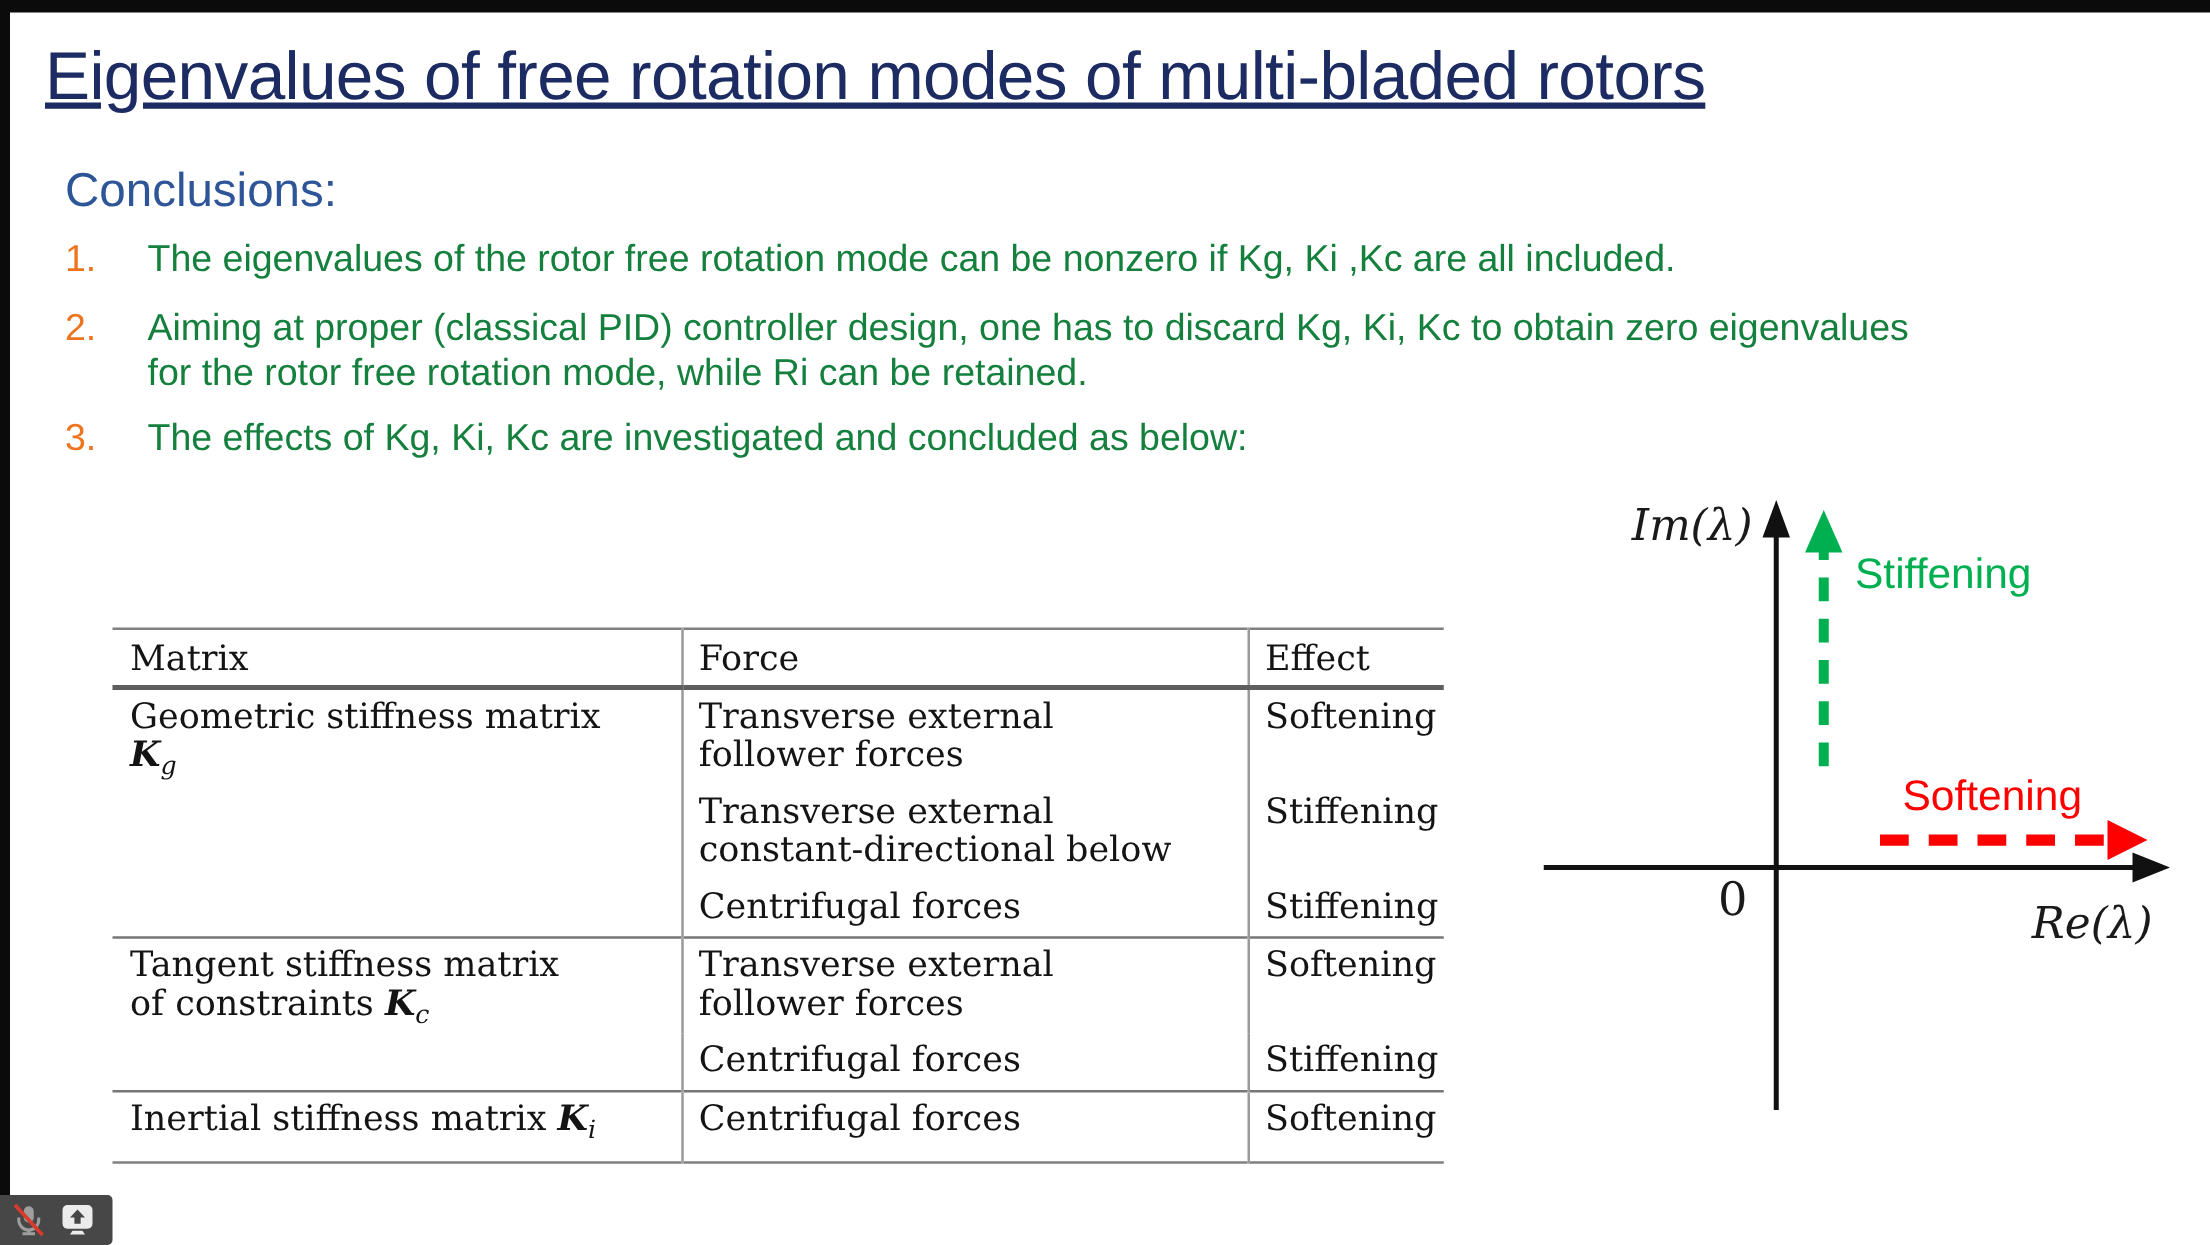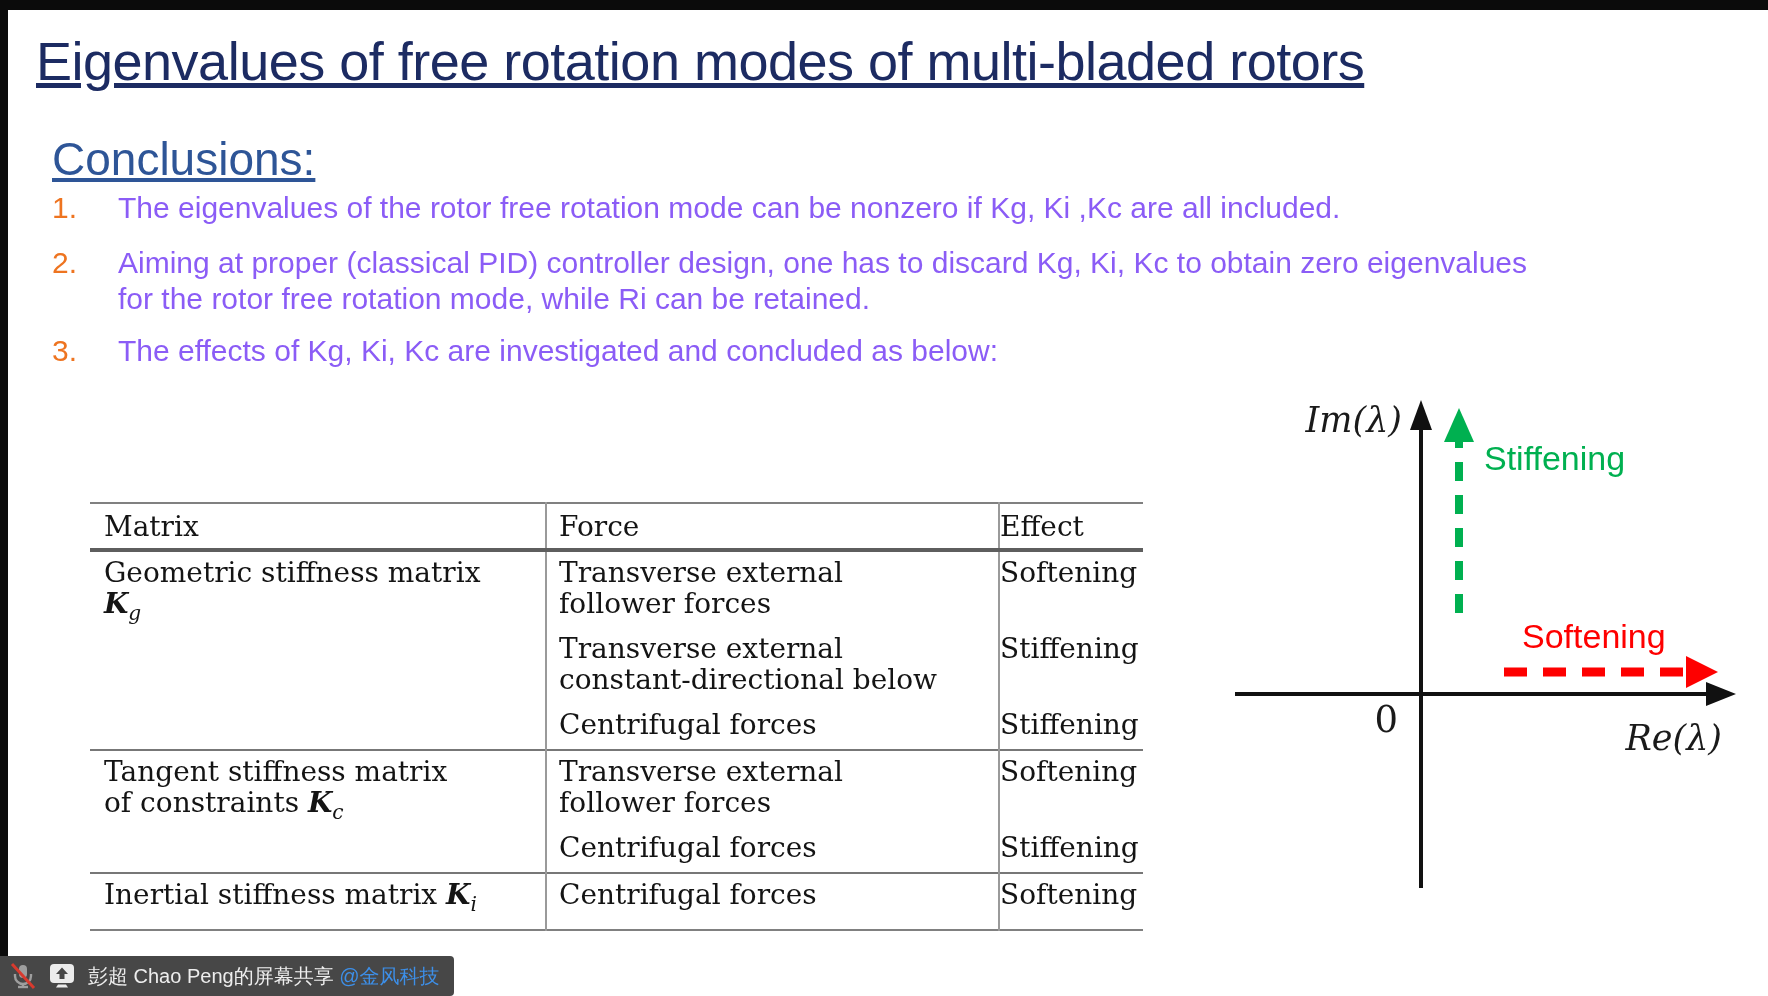--- a/index.html
+++ b/index.html
@@ -15,25 +15,25 @@
   .border-left{position:absolute;left:0;top:0;width:8px;height:996px;background:#0b0b0b;}
 
   
   .slide-title{
     position:absolute;left:36px;top:30px;width:1700px;
     font-size:54px;font-weight:500;letter-spacing:-0.5px;
     color:#1c2b62;white-space:nowrap;text-decoration:underline;
   }
   .conclusions-heading{
     position:absolute;left:52px;top:132px;
-    font-size:46px;color:#2e5597;text-decoration:underline;
+    font-size:38px;color:#2e5597;
   }
   .citem{position:absolute;left:52px;display:flex;font-size:30px;line-height:36px;}
   .citem .cnum{width:66px;flex:0 0 66px;color:#ee7420;}
-  .citem .ctext{width:1430px;color:#8b5cf6;}
+  .citem .ctext{width:1430px;color:#15803d;}
   .citem1{top:190px;}
   .citem2{top:245px;}
   .citem3{top:333px;}
 
   
   .results-table{
     position:absolute;left:90px;top:502px;
     border-collapse:collapse;
     font-family:"DejaVu Serif","Liberation Serif",serif;
     font-size:28px;color:#141414;
@@ -41,21 +41,21 @@
     border-bottom:2px solid #808080;
     table-layout:fixed;
   }
   .results-table th,.results-table td{vertical-align:top;text-align:left;font-weight:normal;}
   .results-table th{border-bottom:4px solid #5e5e5e;padding:7px 8px 6px 14px;line-height:31px;}
   .results-table td{padding:5px 8px 9px 14px;line-height:31px;margin-top:10px;}
   .results-table .w1{width:433px;}
   .results-table .w2{width:431px;}
   .results-table .w3{width:110px;}
   .results-table .c2,.results-table .h2{border-left:2px solid #9a9a9a;padding-left:12px;}
-  .results-table .c3,.results-table .h3{border-left:2px solid #9a9a9a;padding-left:0;padding-right:4px;}
+  .results-table .c3,.results-table .h3{border-left:2px solid #9a9a9a;padding-left:12px;padding-right:4px;}
   .results-table tr.sec-start td{border-top:2px solid #777777;}
   .msym b{font-style:italic;font-weight:bold;}
   .msym sub{font-style:italic;font-size:0.72em;}
 
   
   .eigen-diagram{position:absolute;left:1100px;top:340px;}
   .diag-axis-label{font-family:"DejaVu Serif","Liberation Serif",serif;font-style:italic;font-size:35px;fill:#1a1a1a;}
   .diag-zero{font-family:"DejaVu Serif","Liberation Serif",serif;font-size:37px;fill:#1a1a1a;}
   .diag-word{font-family:"Liberation Sans",sans-serif;font-size:34px;}
 
@@ -182,16 +182,13 @@
     <path d="M5 12 v2 a8 8 0 0 0 16 0 v-2" fill="none" stroke="#9e9e9e" stroke-width="2.4"></path>
     <line x1="13" y1="22" x2="13" y2="25" stroke="#9e9e9e" stroke-width="2.4"></line>
     <line x1="8" y1="25" x2="18" y2="25" stroke="#9e9e9e" stroke-width="2.4"></line>
     <line x1="2" y1="2" x2="24" y2="26" stroke="#d83a2e" stroke-width="3"></line>
   </svg>
   <svg width="28" height="26" viewBox="0 0 28 26">
     <rect x="2" y="1" width="24" height="19" rx="4" fill="#ececec"></rect>
     <path d="M14 4.5 L20 11 L16.5 11 L16.5 16 L11.5 16 L11.5 11 L8 11 Z" fill="#474747"></path>
     <path d="M10 21.5 h8 l2 3 h-12 Z" fill="#ececec"></path>
   </svg>
-  <span>
-    <span class="share-text">彭超 Chao Peng的屏幕共享 </span><span class="share-mention">@金风科技</span>
-  </span>
 </div>
 
 </body></html>

